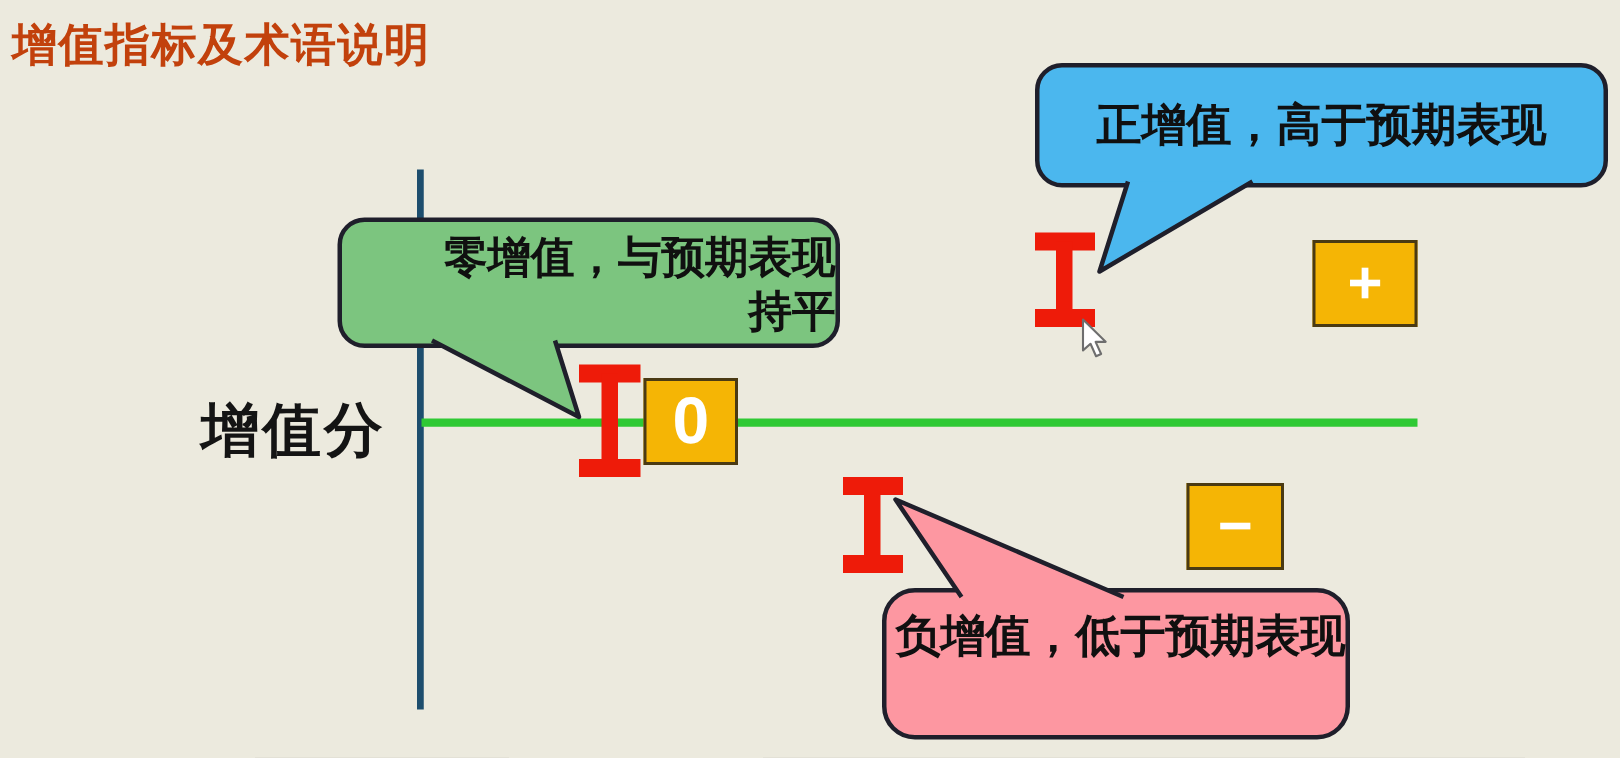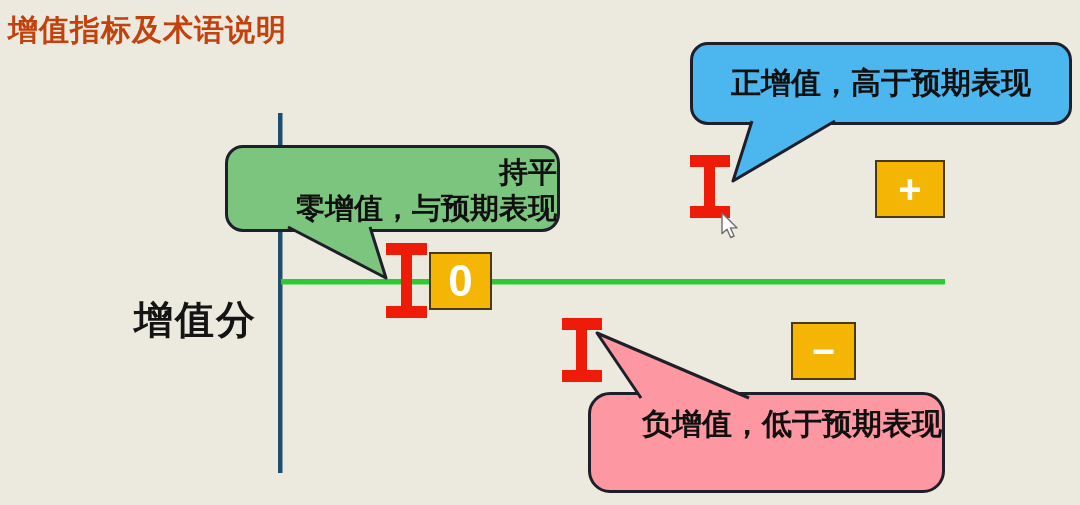--- a/index.html
+++ b/index.html
@@ -14,41 +14,41 @@
     left:8px;top:10px;font-size:30px;font-weight:bold;color:#c2410c;
     letter-spacing:1px;
   }
   .title-center{
     left:403px;top:14px;font-size:37px;font-weight:bold;color:#1D3F63;
     letter-spacing:2px;
   }
   
   .axis-label{
     left:134px;top:260px;font-size:39px;font-weight:bold;color:#141414;
-    letter-spacing:2px;z-index:2;margin-top:33px;
+    letter-spacing:2px;z-index:2;
   }
   
   .layer{left:0;top:0;width:1080px;height:505px;}
   .layer-bg{z-index:1;}
   .layer-fg{z-index:6;pointer-events:none;}
   
   .bubble{
     box-sizing:border-box;border:3px solid #1F1F2B;border-radius:18px;
     color:#101010;font-weight:bold;text-align:right;z-index:4;
   }
   .bubble-zero{
     left:225px;top:145px;width:335px;height:87px;background:#7CC57F;
     font-size:29px;line-height:1.24;padding-top:7px;
   }
   .bubble-positive{
     left:690px;top:42px;width:382px;height:83px;background:#4BB7EE;
     font-size:30px;display:flex;align-items:center;justify-content:center;
   }
   .bubble-negative{
-    left:588px;top:392px;width:357px;height:101px;background:#FD97A1;
+    left:588px;top:392px;width:312px;height:101px;background:#FD97A1;
     font-size:30px;padding-top:9px;border-radius:22px;
   }
   
   .marker-box{
     box-sizing:border-box;border:2px solid #4A3A13;background:#F5B505;
     color:#FFFFFF;font-weight:bold;display:flex;align-items:center;
     justify-content:center;z-index:3;
   }
   .box-zero{left:429px;top:252px;width:63px;height:58px;font-size:44px;}
   .box-plus{left:875px;top:160px;width:70px;height:58px;font-size:40px;}
@@ -87,22 +87,22 @@
     <span>0</span>
   </div>
   <div class="abs marker-box box-plus">
     <span>+</span>
   </div>
   <div class="abs marker-box box-minus">
     <span>−</span>
   </div>
 
   <div class="abs bubble bubble-zero">
+    <div>零增值，与预期表现</div>
     <div>持平</div>
-    <div>零增值，与预期表现</div>
   </div>
   <div class="abs bubble bubble-positive">
     <span>正增值，高于预期表现</span>
   </div>
   <div class="abs bubble bubble-negative">
     <span>负增值，低于预期表现</span>
   </div>
 
   <svg class="abs layer layer-fg" viewBox="0 0 1080 505" xmlns="http://www.w3.org/2000/svg">
     <path d="M 288 227 L 386 278 L 370 227" fill="#7CC57F" stroke="#1F1F2B" stroke-width="3" stroke-linejoin="round"></path>

